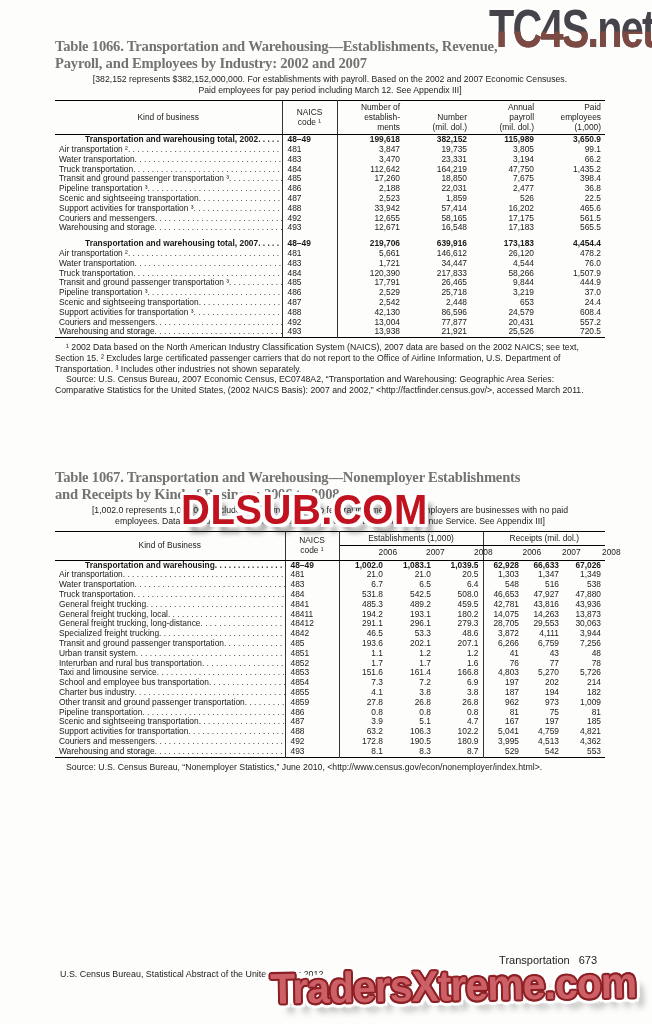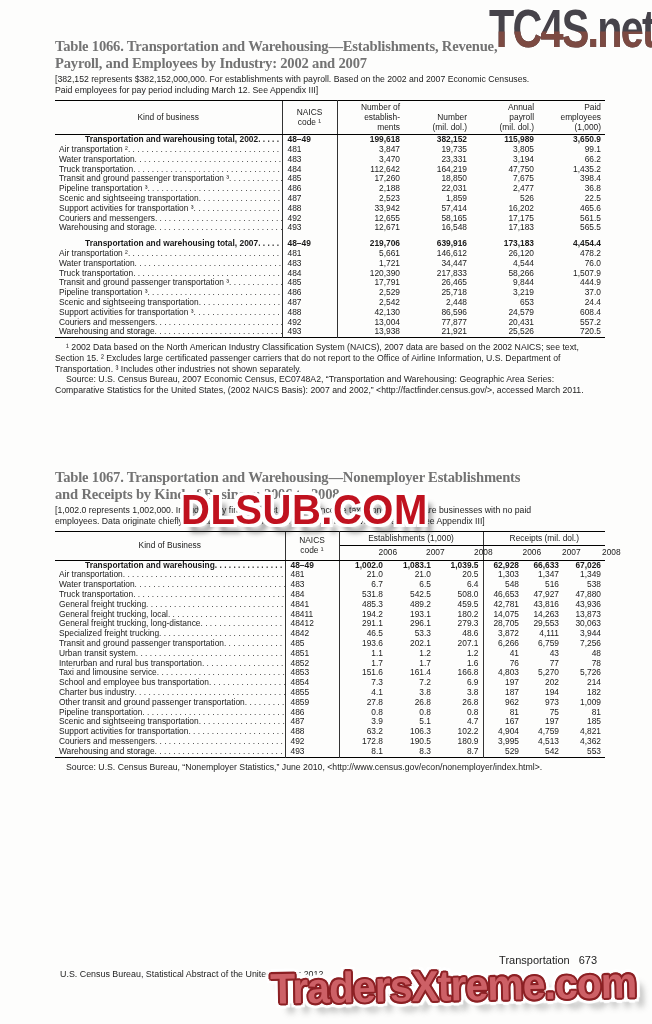--- a/index.html
+++ b/index.html
@@ -6,21 +6,21 @@
   body{
     width:652px;height:1024px;position:relative;background:#fdfdfc;
     font-family:"Liberation Sans", sans-serif;color:#1c1c1c;overflow:hidden;
   }
   .content{position:absolute;left:55px;width:550px;}
   
   .tbl-title{
     font-family:"Liberation Serif", serif;font-weight:bold;
     font-size:14.6px;line-height:16.6px;letter-spacing:-0.2px;color:#737373;
   }
-  .tbl-note{font-size:8.7px;line-height:10.6px;margin-top:3px;white-space:pre-line;color:#222;}
+  .tbl-note{font-size:8.7px;line-height:10.6px;margin-top:3px;white-space:pre-line;color:#222;text-align:center;}
   
   table{border-collapse:collapse;table-layout:fixed;width:100%;margin-top:5px;
         font-size:8.4px;color:#1a1a1a;}
   th{font-weight:normal;padding:2px 3px;white-space:pre-line;line-height:9.6px;}
   thead th{border-top:1px solid #000;}
   .th-kind{text-align:center;vertical-align:middle;}
   .th-naics{text-align:center;vertical-align:middle;border-left:1px solid #333;border-right:1px solid #333;}
   .th-num{text-align:right;vertical-align:bottom;padding-right:4px;}
   .rule-b{border-bottom:1.6px solid #000;}
   .spanner{text-align:center;vertical-align:bottom;border-bottom:1px solid #000;padding-bottom:1px;}
@@ -670,21 +670,21 @@
           <td class="c-label">
             <div class="lblwrap">
               <span class="lbl">Support activities for transportation</span>
               <span class="dots"></span>
             </div>
           </td>
           <td class="c-naics">488</td>
           <td class="c-num">63.2</td>
           <td class="c-num">106.3</td>
           <td class="c-num">102.2</td>
-          <td class="c-num split">4,904</td>
+          <td class="c-num split">5,041</td>
           <td class="c-num">4,759</td>
           <td class="c-num">4,821</td>
         </tr>
         <tr>
           <td class="c-label">
             <div class="lblwrap">
               <span class="lbl">Couriers and messengers</span>
               <span class="dots"></span>
             </div>
           </td>

